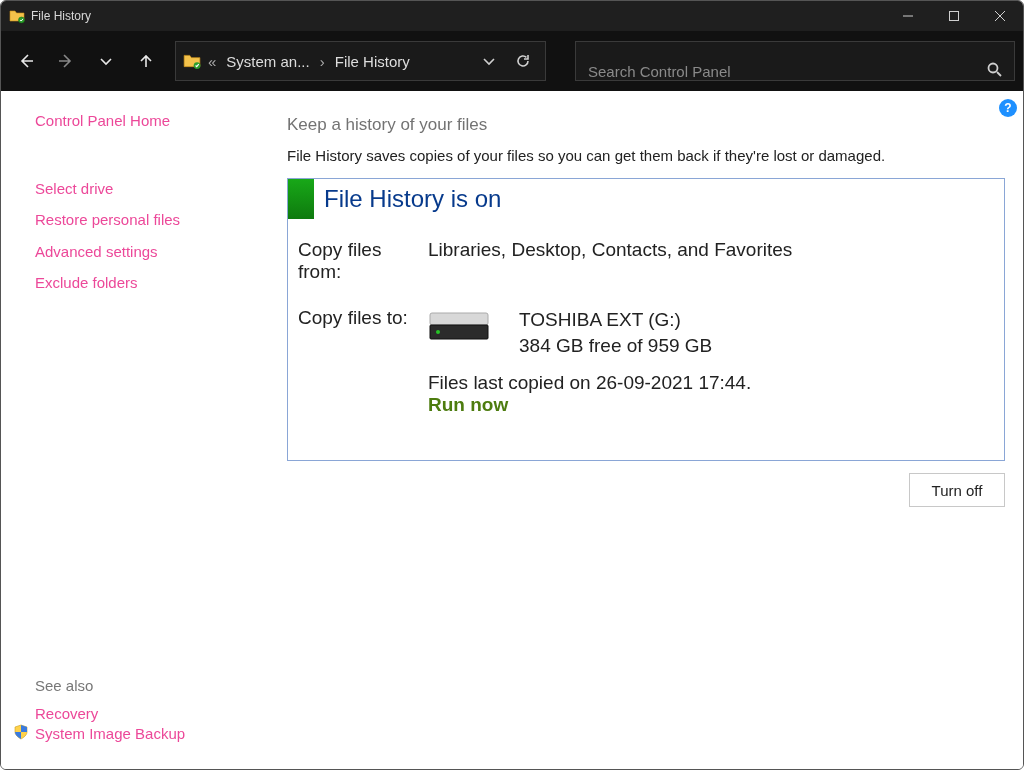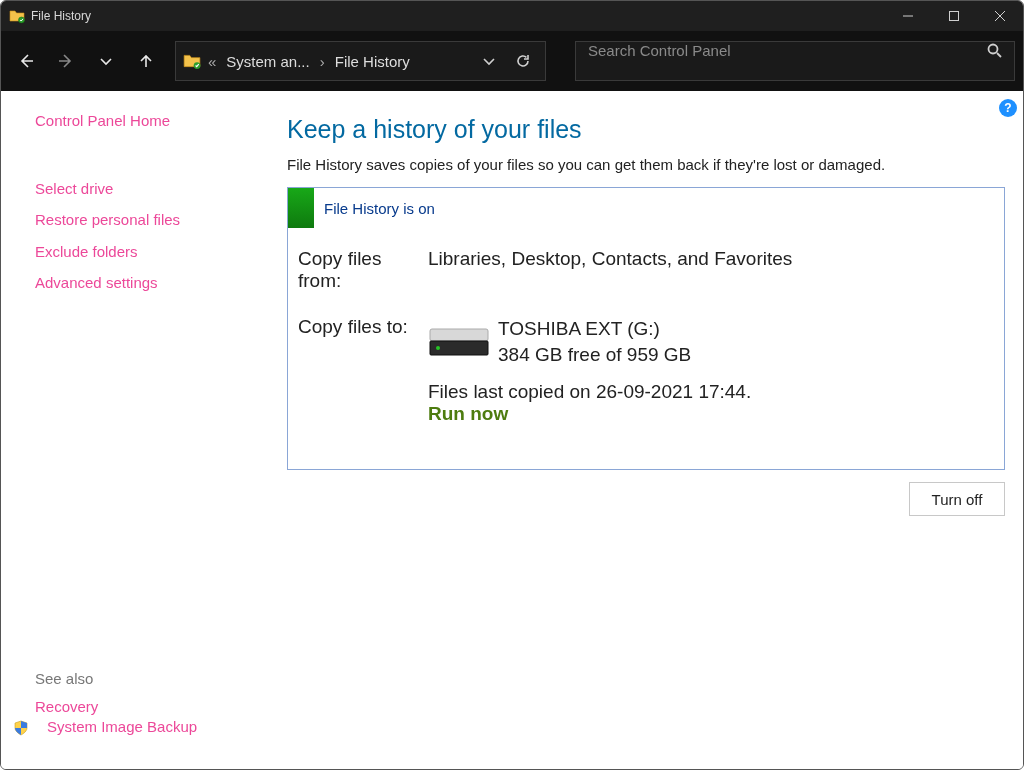--- a/index.html
+++ b/index.html
@@ -20,51 +20,51 @@
   .nav-btn { width: 34px; height:34px; display:flex; align-items:center; justify-content:center; color:#e8e8e8; border-radius:2px;}
   .nav-btn svg{ width:16px; height:16px; stroke:#e8e8e8; stroke-width:1.6; fill:none; }
   .nav-btn.dim svg{ stroke:#888; }
   .addressbar { flex:1; height:40px; background:#1a1a1a; border:1px solid #3a3a3a; display:flex; align-items:center; padding:0 6px; color:#ddd; font-size:15px; gap:6px; margin-left:6px;}
   .addressbar .folder-mini{ width:20px; height:20px; display:flex; align-items:center; justify-content:center;}
   .addressbar .crumb{ color:#ddd; white-space:nowrap; padding:2px 4px;text-align:center;}
   .addressbar .sep{ color:#aaa; }
   .addr-right { margin-left:auto; display:flex; gap:2px;}
   .addr-icon { width:32px; height:38px; display:flex; align-items:center; justify-content:center;}
   .addr-icon svg{width:16px;height:16px;stroke:#cfcfcf;stroke-width:1.6;fill:none;}
-  .searchbox { width:440px; height:40px; background:#1a1a1a; border:1px solid #3a3a3a; display:flex; align-items:flex-start; padding:0 12px; color:#888; font-size:15px; margin-left:23px;}
+  .searchbox { width:440px; height:40px; background:#1a1a1a; border:1px solid #3a3a3a; display:flex; align-items:flex-end; padding:0 12px; color:#888; font-size:15px; margin-left:23px;}
   .searchbox input{ flex:1; background:transparent; border:none; outline:none; color:#ddd; font-size:15px;}
   .searchbox input::placeholder{ color:#8a8a8a;}
   .searchbox svg{width:16px;height:16px;stroke:#cfcfcf;stroke-width:1.8;fill:none;}
 
   
   .body { flex:1; background:#fff; display:flex; color:#111; position:relative;}
   .help-badge{ position:absolute; top:8px; right:6px; width:18px; height:18px; background:#1e90ff; border-radius:50%; color:#fff; font-size:12px; font-weight:bold; display:flex; align-items:center; justify-content:center;}
   .sidebar { width: 268px; padding: 20px 10px 16px 34px; display:flex; flex-direction:column; font-size:15px;}
   .sidebar a.link{ color:#ec4899; text-decoration:none; margin-bottom:12px; line-height:1.3;}
   .sidebar .gap { height:36px;}
   .sidebar .seealso-block{ margin-top:auto;}
   .sidebar .seealso{ color:#777; margin-bottom:10px;}
-  .sidebar .shield-row{ display:flex; align-items:flex-end; gap:18px; margin-left:-22px; margin-bottom:17px;}
+  .sidebar .shield-row{ display:flex; align-items:flex-start; gap:6px; margin-left:-22px; margin-bottom:10px;}
   .shield-icon{width:16px;height:16px;display:inline-block;}
 
   .main { flex:1; padding: 24px 18px 20px 18px; position:relative;}
-  h1.pagetitle{ color:#0369a1; font-weight:400; font-size:25px; margin-bottom:12px;}
+  h1.pagetitle{ color:#737373; font-weight:400; font-size:17px; margin-bottom:12px;}
   .subtext{ font-size:15px; color:#222; margin-bottom:14px;}
 
   .status-card{ border:1px solid #8aa6d6; }
   .status-header{ display:flex; align-items:center; height:40px; }
   .status-swatch{ width:26px; height:40px; background:#0f8a0f; background:linear-gradient(#18a818,#0e7a0e);}
-  .status-title{ color:#073a8c; font-size:15px; font-weight:400; padding-left:10px;}
+  .status-title{ color:#073a8c; font-size:24px; font-weight:400; padding-left:10px;}
   .status-body{ padding: 20px 10px 20px 10px; font-size:19px; color:#222;}
   .row{ display:flex; margin-bottom:24px;}
   .row .label{ width:130px; color:#222;}
   .row .val{ flex:1;}
   .drive-row .drive-img{ width:62px; height:38px; margin-right:8px; }
   .drive-row .drive-text{ display:flex; flex-direction:column; line-height:1.35;}
-  .drive-flex{display:flex; align-items:center;}
+  .drive-flex{display:flex; align-items:flex-start;gap:21px;}
   .lastcopy{ margin-top:14px;}
   .runnow{ color:#4d7c0f; text-decoration:none;font-weight:bold;}
 
   .turnoff-row{ display:flex; justify-content:flex-end; margin-top:12px;}
   .btn{ min-width:96px; height:34px; border:1px solid #c8c8c8; background:#fff; font-size:15px; color:#222; padding:0 16px; cursor:pointer;}
 </style>
 </head>
 <body>
 
 <div class="window">
@@ -156,22 +156,22 @@
   </div>
 
   <div class="body">
     <div class="help-badge">?</div>
 
     <div class="sidebar">
       <a href="#" class="link">Control Panel Home</a>
       <div class="gap"></div>
       <a href="#" class="link">Select drive</a>
       <a href="#" class="link">Restore personal files</a>
+      <a href="#" class="link">Advanced settings</a>
       <a href="#" class="link">Exclude folders</a>
-      <a href="#" class="link">Advanced settings</a>
 
       <div class="seealso-block">
         <div class="seealso">See also</div>
         <a href="#" class="link">Recovery</a>
         <div class="shield-row">
           <span class="shield-icon">
             <svg viewBox="0 0 16 16" width="16" height="16">
               <path d="M8 1 L14 3 V8 C14 12 8 15 8 15 C8 15 2 12 2 8 V3 Z" fill="#ffd24a" stroke="#caa020" stroke-width="0.6"></path>
               <path d="M8 1 L14 3 V8 H8 Z" fill="#3a7be0"></path>
               <path d="M8 8 H2 V8 C2 12 8 15 8 15 Z" fill="#3a7be0"></path>

